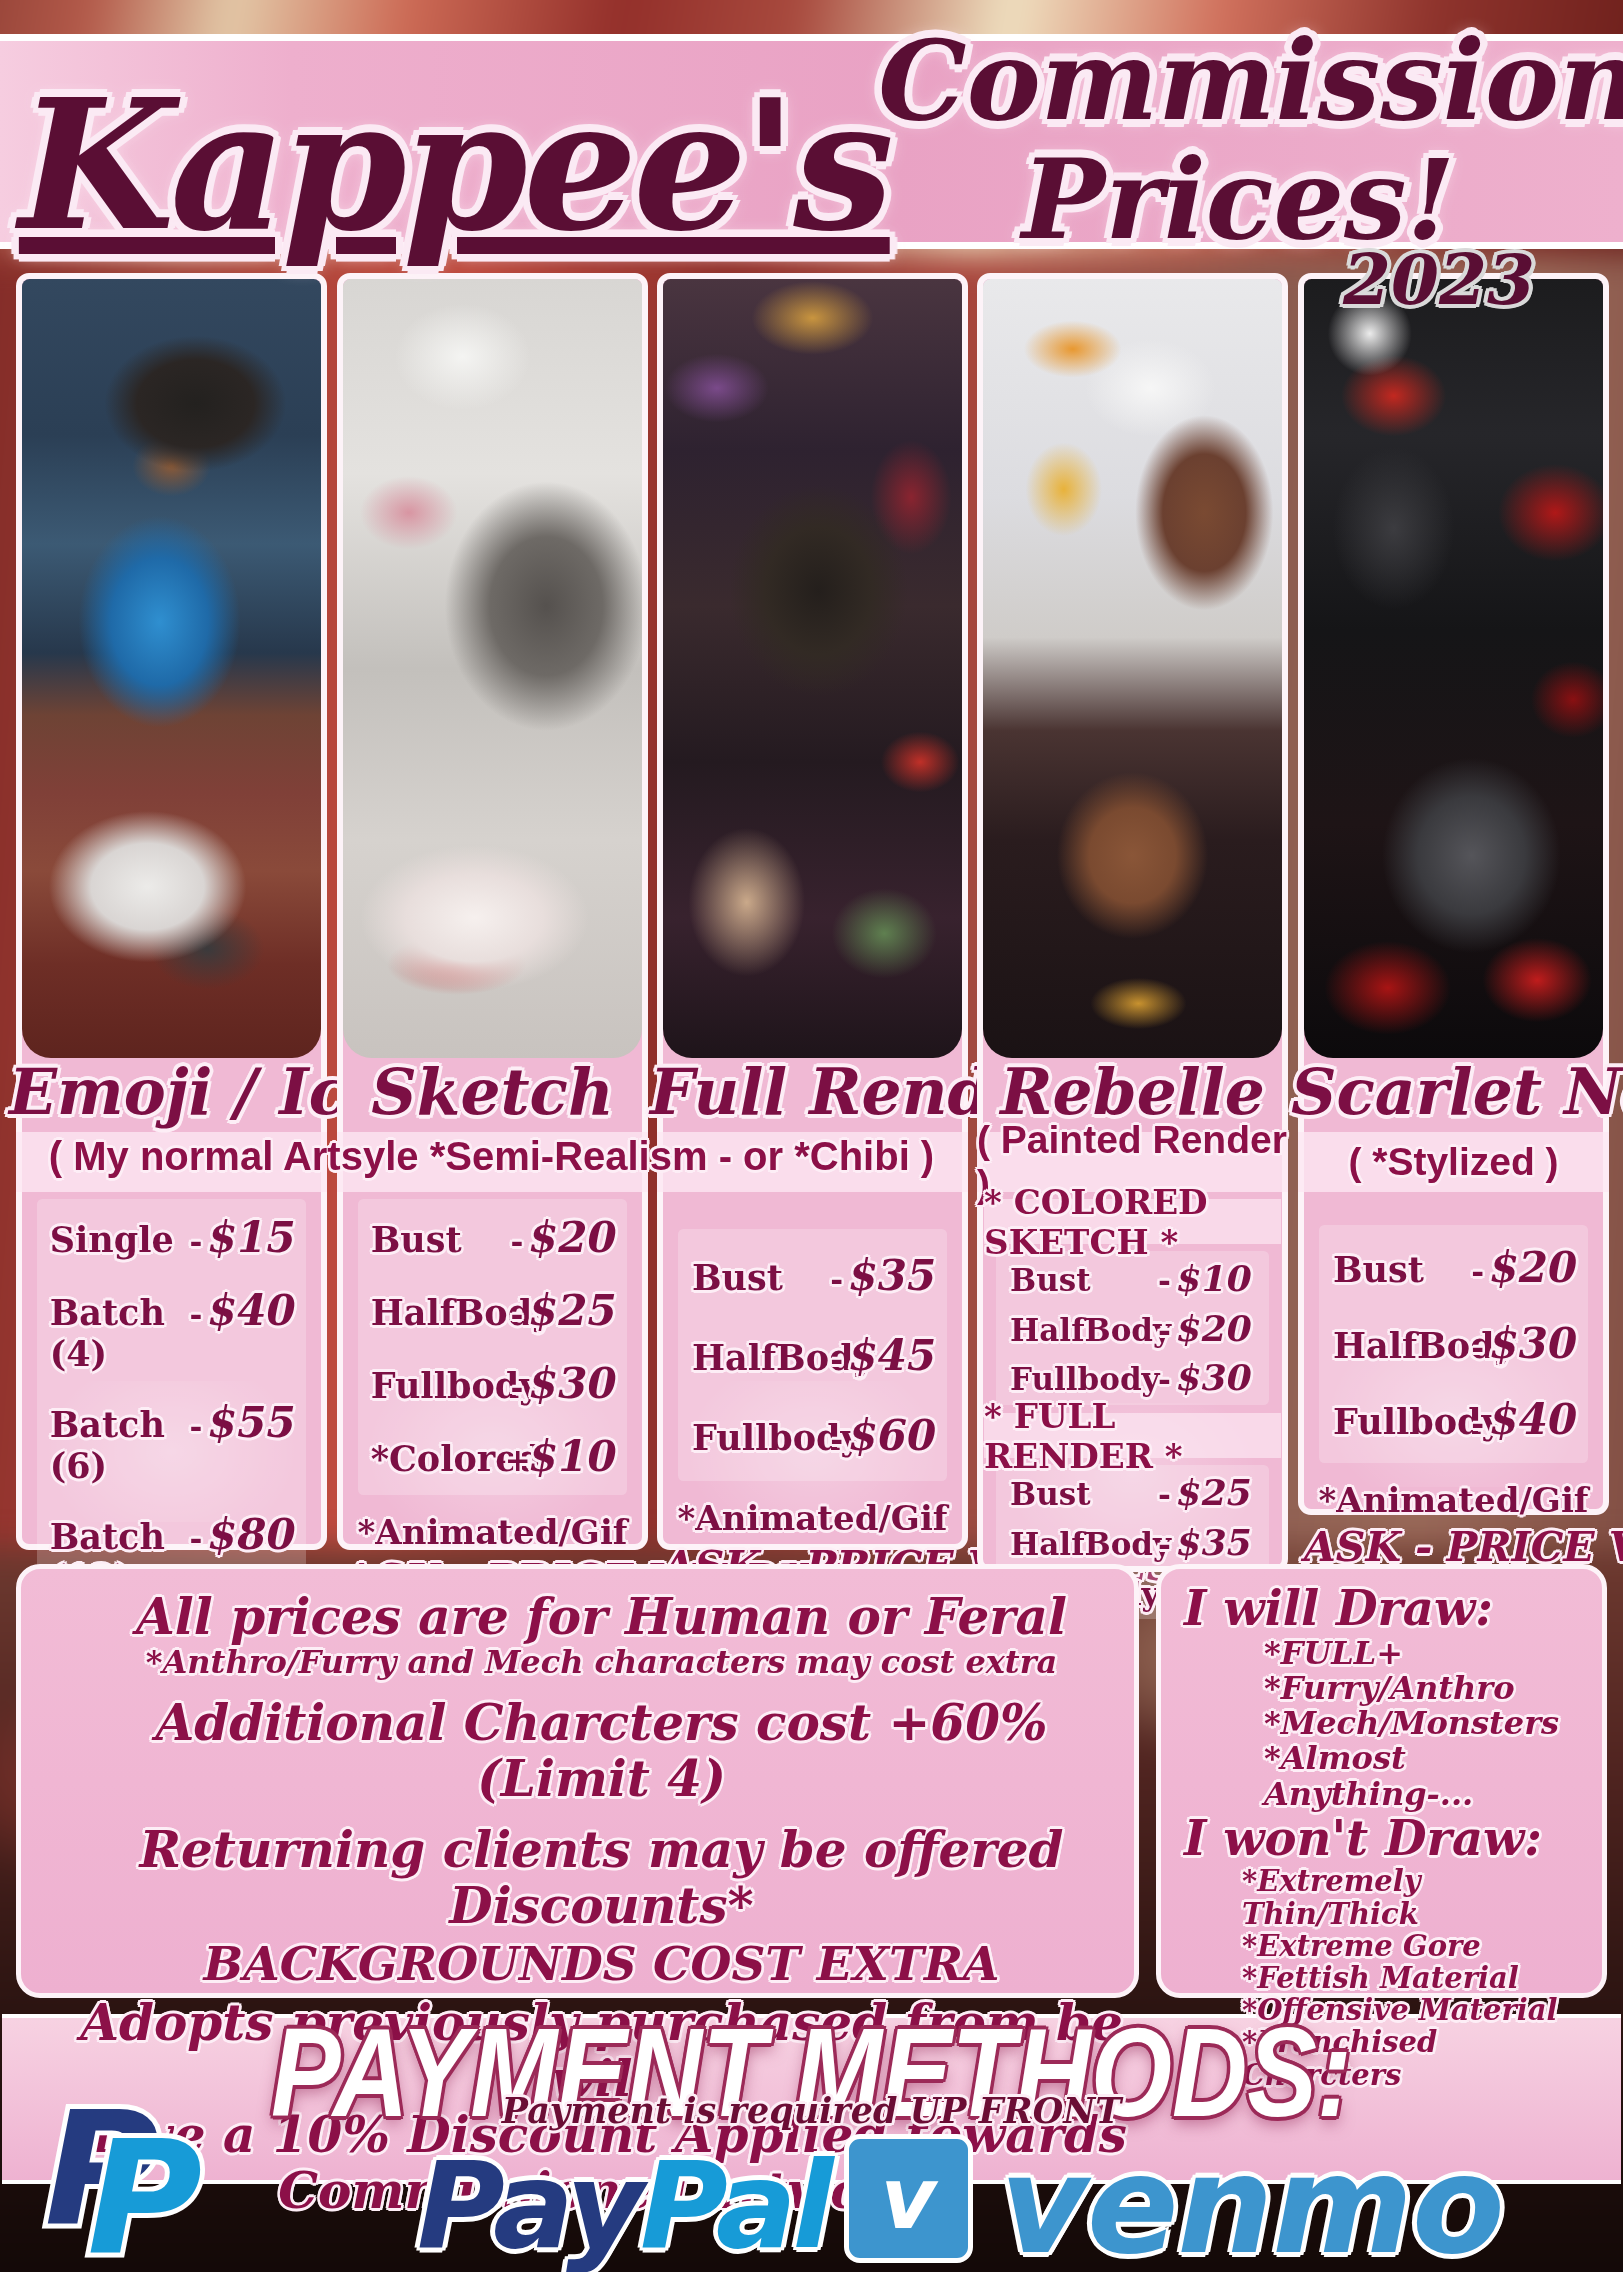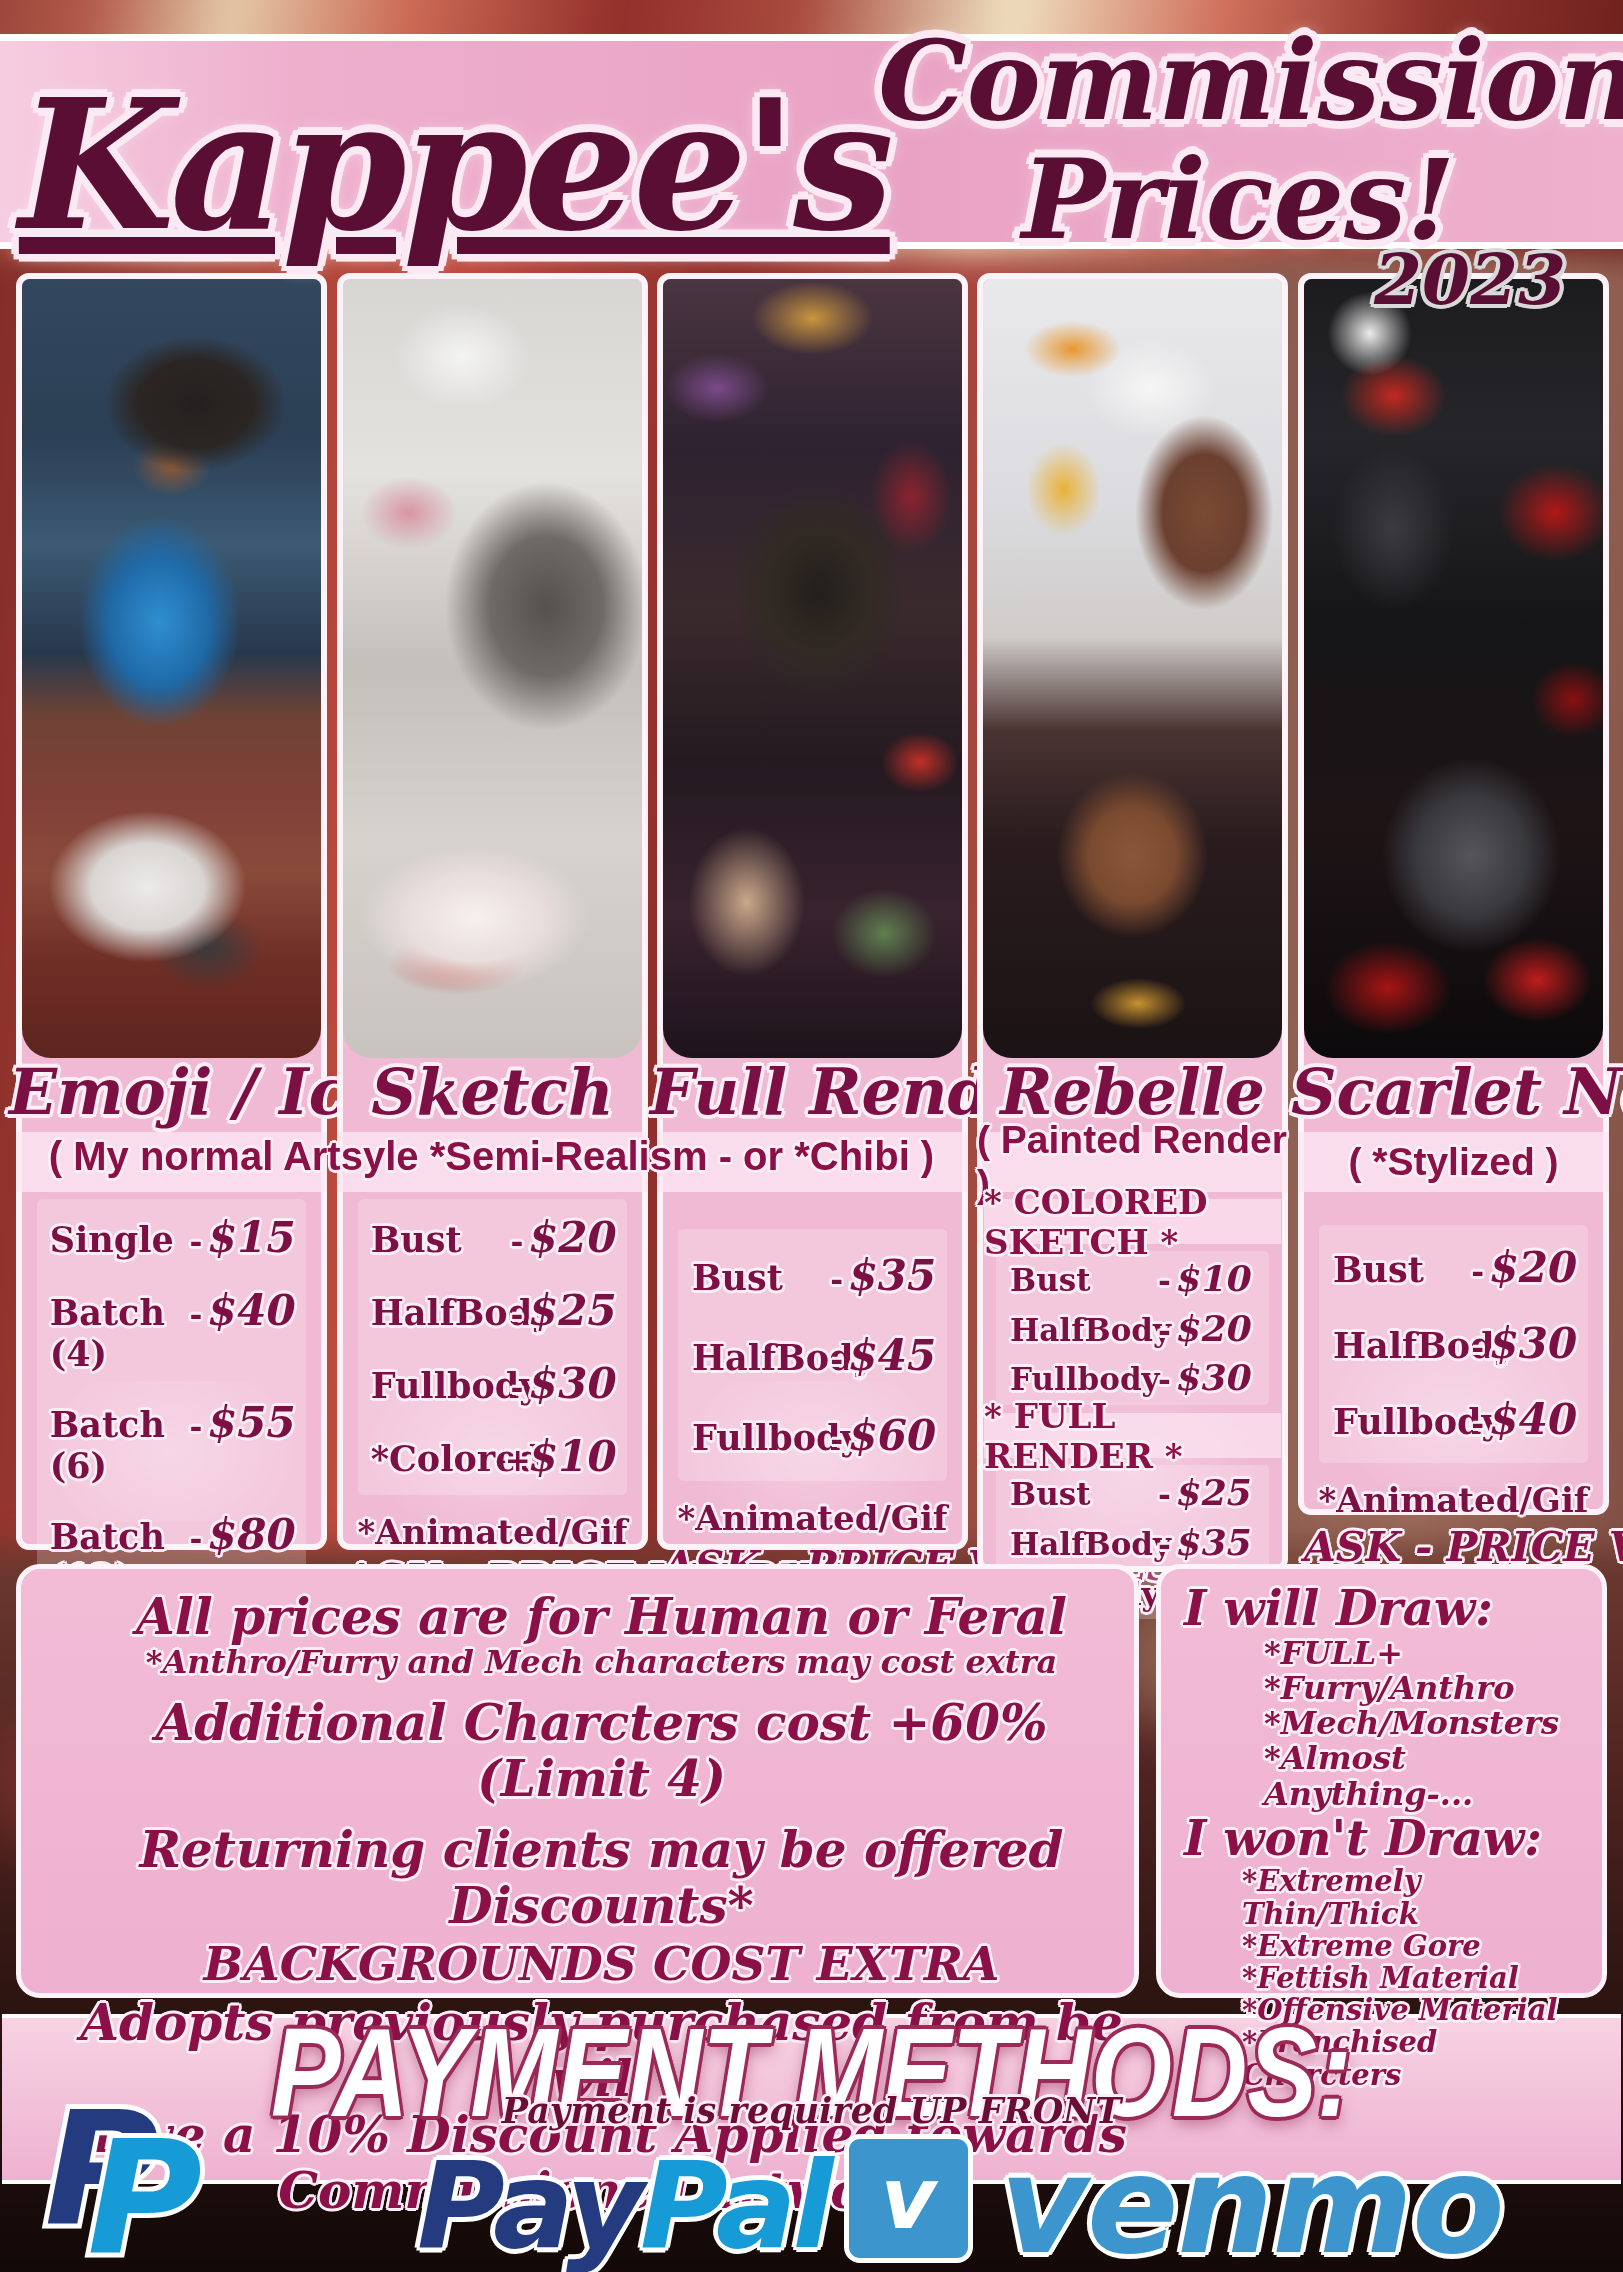--- a/index.html
+++ b/index.html
@@ -37,21 +37,21 @@
   
   .banner{position:absolute;left:0;right:0;top:34px;height:201px;z-index:3;
     background:linear-gradient(90deg,#f6cde0 0%,#eeafcd 18%,#e9a2c4 55%,#eeb0cd 100%);
     border-top:7px solid #fff;border-bottom:7px solid #fff;}
   .kappees{position:absolute;top:76px;left:10.8px;width:887px;text-align:center;z-index:5;
     font-size:179px;line-height:1;letter-spacing:-4.3px;text-decoration:underline;}
   .commission{position:absolute;top:25px;left:855px;width:768px;text-align:center;z-index:5;
     font-size:111px;line-height:1;margin-left:20px;}
   .prices{position:absolute;top:144px;left:887px;width:703px;text-align:center;z-index:5;
     font-size:111px;line-height:1;}
-  .year{position:absolute;top:245px;left:1374px;width:238px;z-index:7;
+  .year{position:absolute;top:245px;left:1320px;width:238px;text-align:center;z-index:7;
     font-size:69px;line-height:1;}
 
   
   .card{position:absolute;top:273px;width:311px;box-sizing:border-box;z-index:2;
     background:#f0b9d4;border:6px solid #fdf3f8;border-radius:13px;}
   .card::after{content:"";position:absolute;left:0;right:0;bottom:21.6px;height:141px;
     background:radial-gradient(ellipse 60% 100% at 50% 50%, rgba(255,255,255,.28), rgba(255,255,255,0) 70%);
     pointer-events:none;}
   .c1{left:16px;height:1277px;}
   .c2{left:337px;height:1277px;}

